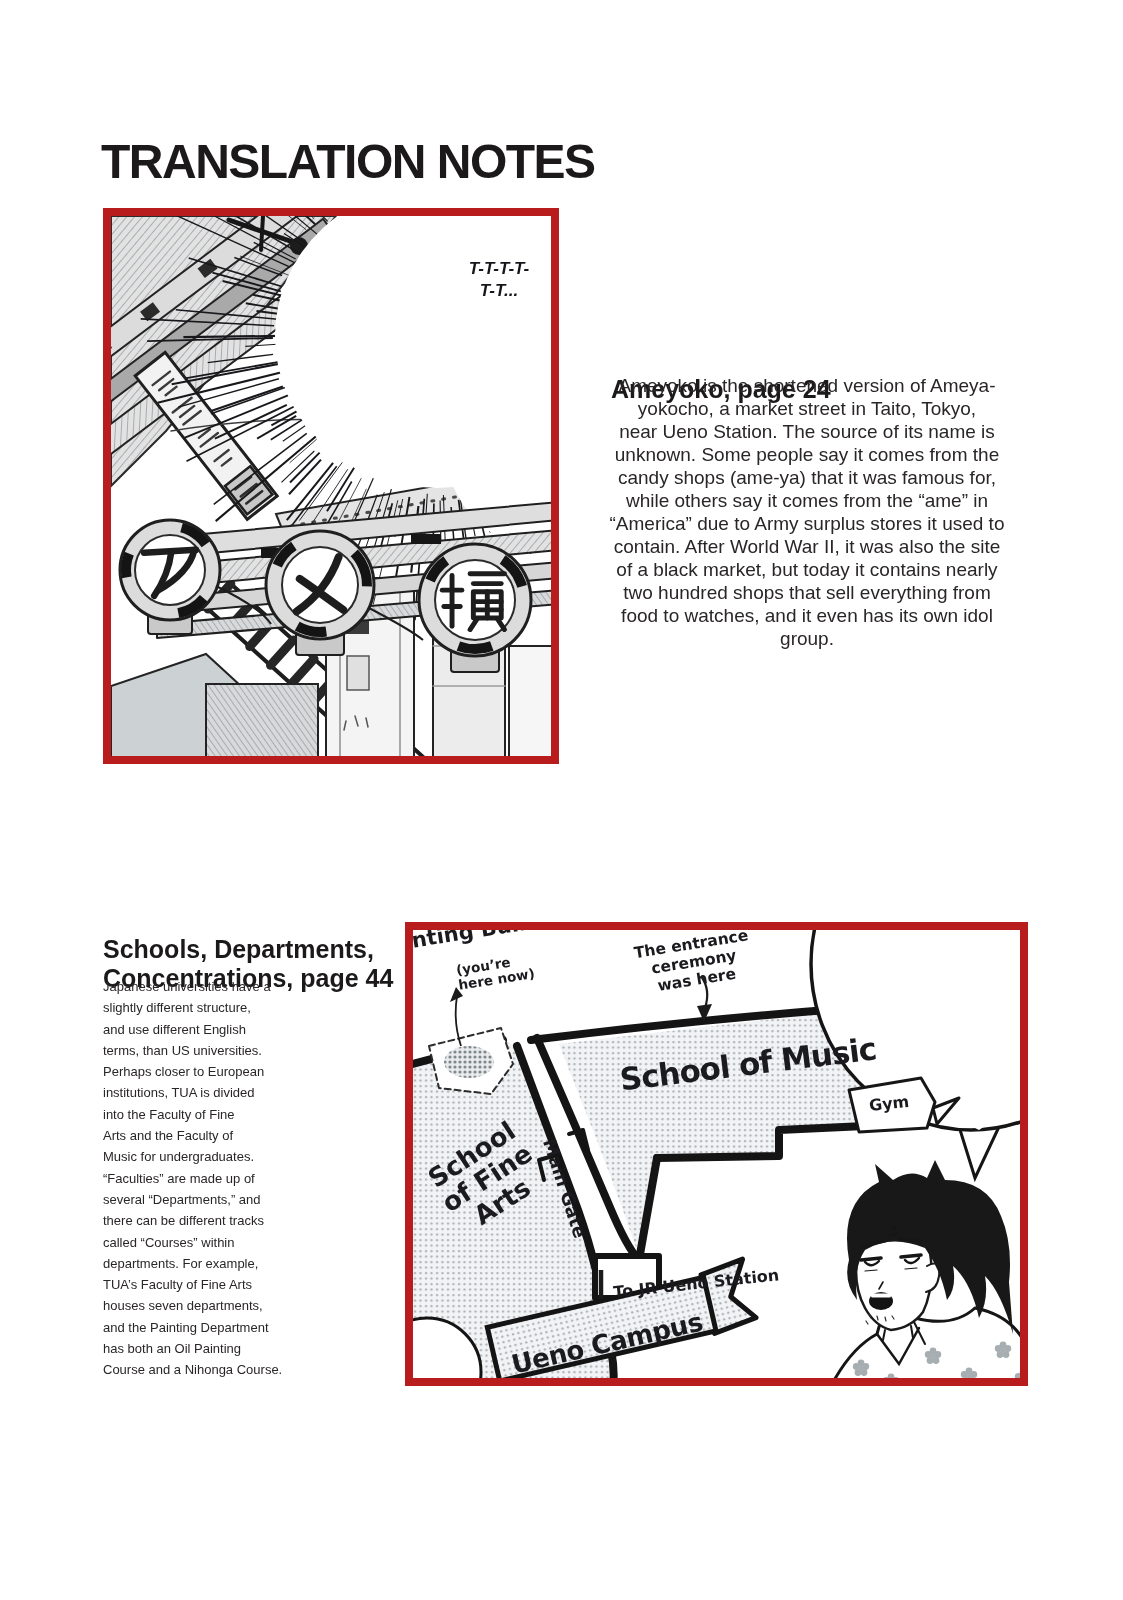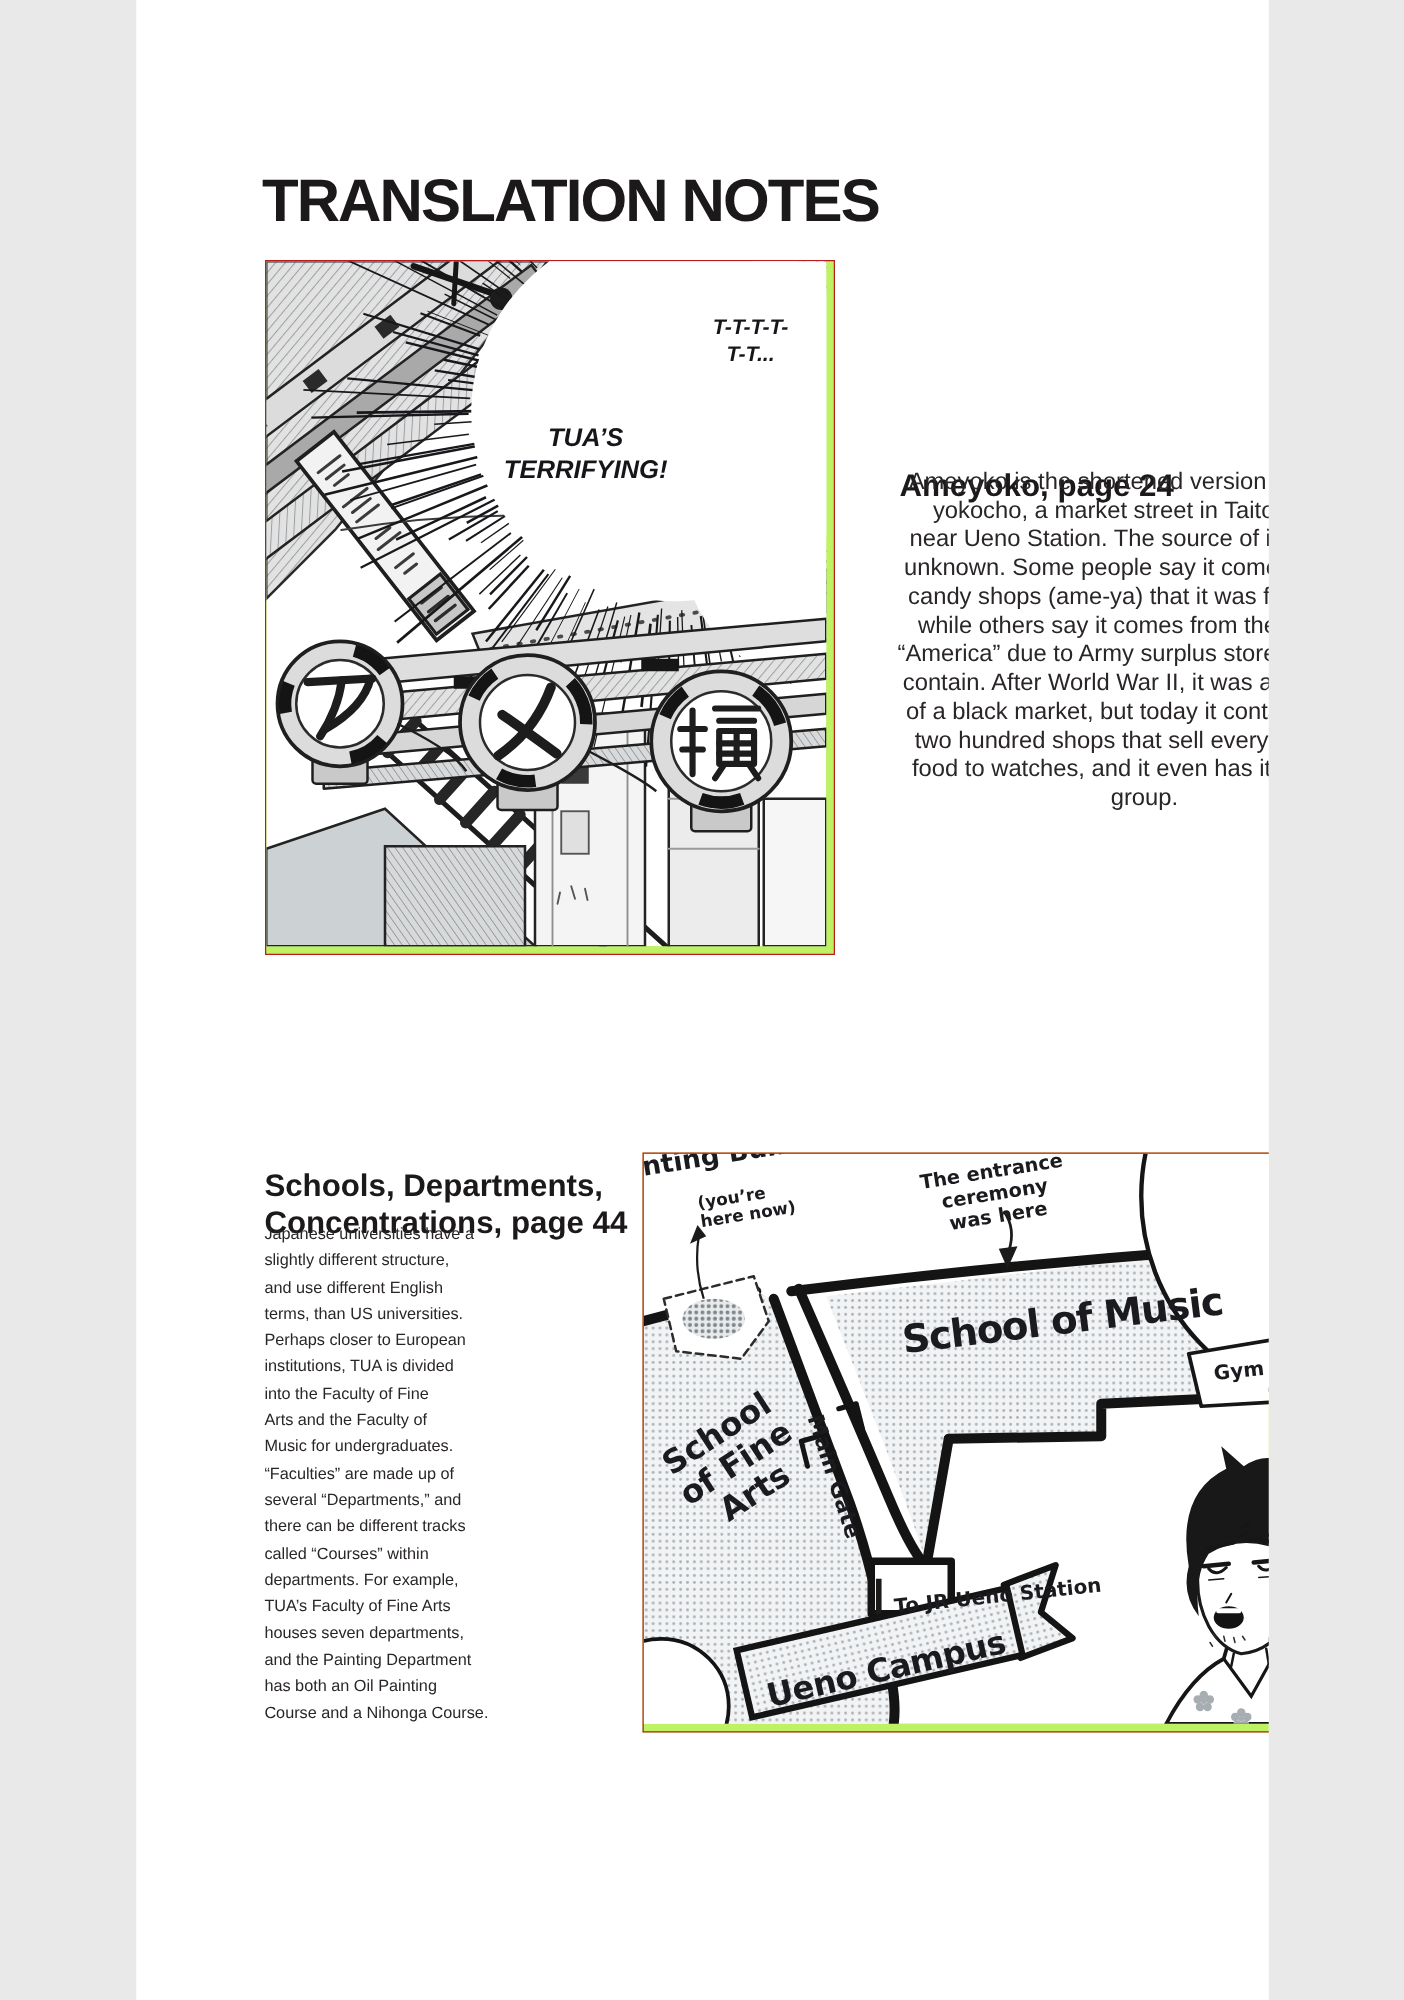--- a/index.html
+++ b/index.html
@@ -1,24 +1,24 @@
 <!DOCTYPE html>
 <html><head>
 <meta charset="utf-8">
 <style>
   html,body{margin:0;padding:0;background:#e9e9e9;}
-  .page{position:relative;width:906px;height:1600px;background:#ffffff;margin:0 auto;
+  .page{position:relative;width:1123px;height:1600px;background:#ffffff;margin:0 auto;
         font-family:"Liberation Sans",sans-serif;color:#221e1f;overflow:hidden;}
   .pre{white-space:pre-line;}
   .page-title{position:absolute;left:101px;top:102px;font-size:48px;font-weight:bold;
         letter-spacing:-1.5px;color:#1c191a;}
   .note-heading{position:absolute;font-size:25px;font-weight:bold;line-height:29px;color:#1c191a;}
   .note-body{position:absolute;font-size:19px;line-height:23px;color:#2a2627;}
   .footer-note{position:absolute;left:103px;top:1424px;width:900px;font-size:19px;line-height:23.7px;color:#2a2627;}
-  .panel{position:absolute;background:#bef264;border:1px solid #b91c1c;overflow:hidden;box-sizing:border-box;}
+  .panel{position:absolute;background:#5eead4;border:8px solid #b91c1c;overflow:hidden;box-sizing:border-box;}
   #panel-ameyoko{left:103px;top:208px;width:456px;height:556px;}
   #panel-map{left:405px;top:922px;width:623px;height:464px;}
   .panel svg{position:absolute;left:0;top:0;}
   .plabel{position:absolute;white-space:pre-line;}
   .comic{font-family:"Liberation Sans",sans-serif;font-weight:bold;color:#17151a;}
   .comic-italic{font-family:"Liberation Sans",sans-serif;font-weight:bold;font-style:italic;color:#17151a;}
   .hand{font-family:"DejaVu Sans",sans-serif;font-weight:bold;color:#1b1a1e;}
   
   .lbl-building{left:-10px;top:0px;font-size:21px;transform:rotate(-9deg);transform-origin:left top;}
   .lbl-building-sub{left:44px;top:27px;font-size:13.5px;line-height:1.1;transform:rotate(-9deg);}
@@ -328,22 +328,20 @@
             <path d="M2 24 L-6 36 M28 24 L36 36"></path>
           </g>
         </g>
         <path d="M105 370 Q 150 392 160 408" fill="none" stroke="#1d1d1d" stroke-width="2"></path>
         <path d="M258 392 Q 300 414 312 424" fill="none" stroke="#1d1d1d" stroke-width="2"></path>
       </g>
     </svg>
 
     <div class="plabel comic-italic lbl-sfx">T-T-T-T-
 T-T...</div>
-    <div class="plabel comic-italic lbl-bubble">TUA’S
-TERRIFYING!</div>
   </div>
 
   <h2 class="note-heading" style="left:572px;top:354px;margin-left:39px;">Ameyoko, page 24</h2>
   <div class="note-body pre" style="left:572px;top:374px;width:470px;text-align:center;">Ameyoko is the shortened version of Ameya-
 yokocho, a market street in Taito, Tokyo,
 near Ueno Station. The source of its name is
 unknown. Some people say it comes from the
 candy shops (ame-ya) that it was famous for,
 while others say it comes from the “ame” in
 “America” due to Army surplus stores it used to

